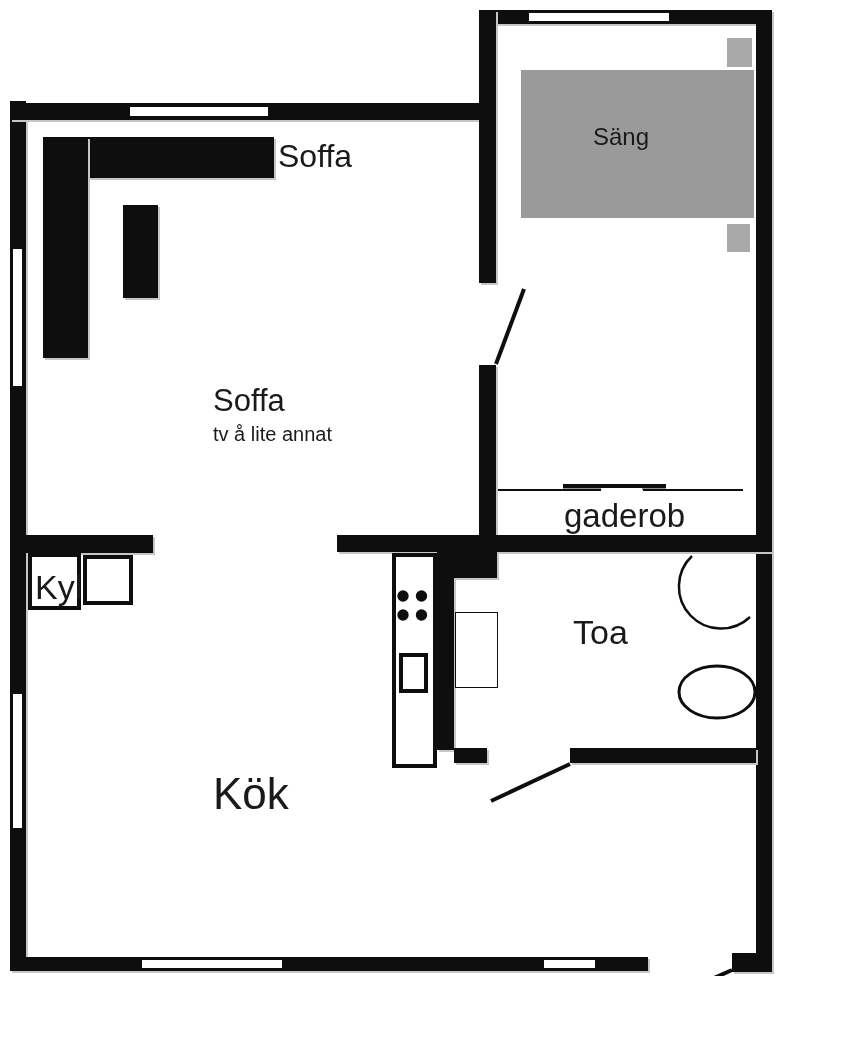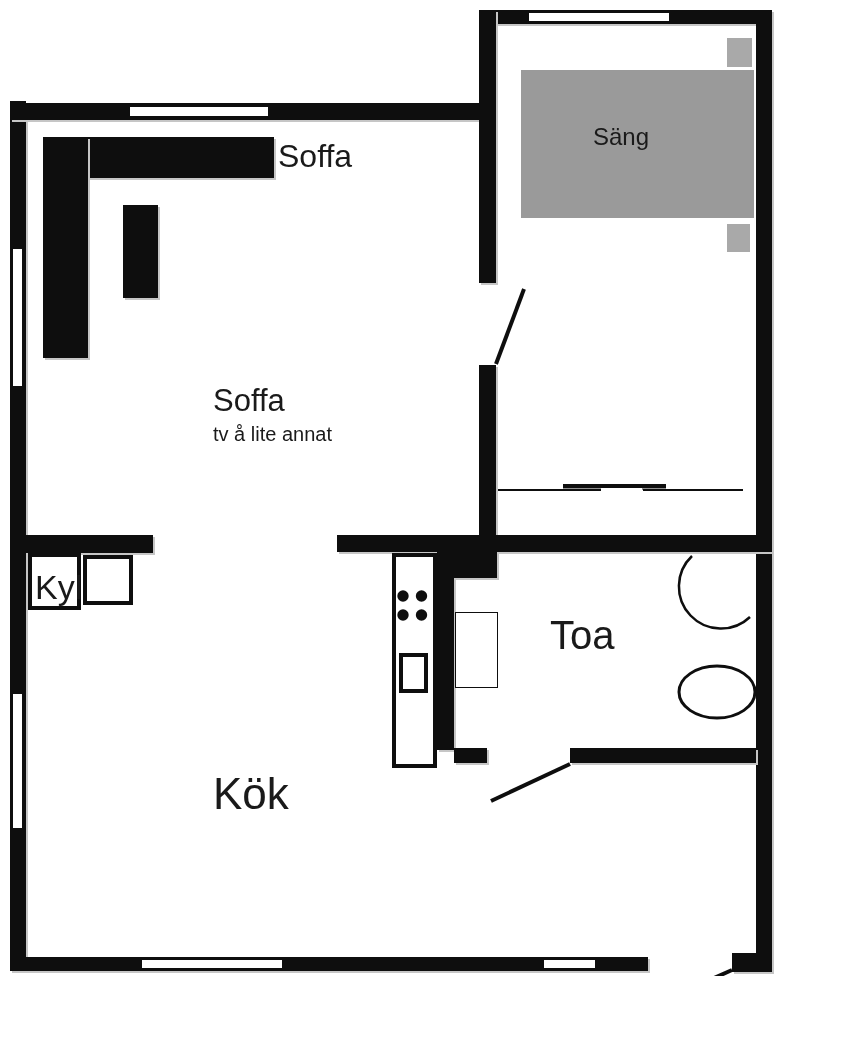--- a/index.html
+++ b/index.html
@@ -123,22 +123,23 @@
 
   <div class="thin-outlined" style="left:455px;top:612px;width:43px;height:76px"></div>
 
   <div class="label" style="left:278px;top:140px;font-size:32px">Soffa</div>
   <div class="label" style="left:593px;top:125px;font-size:24px">Säng</div>
   <div class="label note" style="left:213px;top:381px;font-size:31px">
     <div></div>
   </div>
   <div class="label" style="left:213px;top:385px;font-size:31px">Soffa</div>
   <div class="label" style="left:213px;top:424px;font-size:20px">tv å lite annat</div>
+  <div class="label" style="left:564px;top:499px;font-size:33px">gaderob</div>
   <div class="label" style="left:35px;top:570px;font-size:34px">Kyl</div>
-  <div class="label" style="left:550px;top:615px;font-size:40px">Toa</div>
+  <div class="label" style="left:573px;top:615px;font-size:34px">Toa</div>
   <div class="label" style="left:213px;top:772px;font-size:44px">Kök</div>
 
   <svg class="overlay" width="842" height="1050" viewBox="0 0 842 1050">
 
     <circle class="burner" cx="403" cy="596" r="5.7"></circle>
     <circle class="burner" cx="421.5" cy="596" r="5.7"></circle>
     <circle class="burner" cx="403" cy="615" r="5.7"></circle>
     <circle class="burner" cx="421.5" cy="615" r="5.7"></circle>
 
     <line class="door-line" x1="524" y1="289" x2="496" y2="364"></line>

